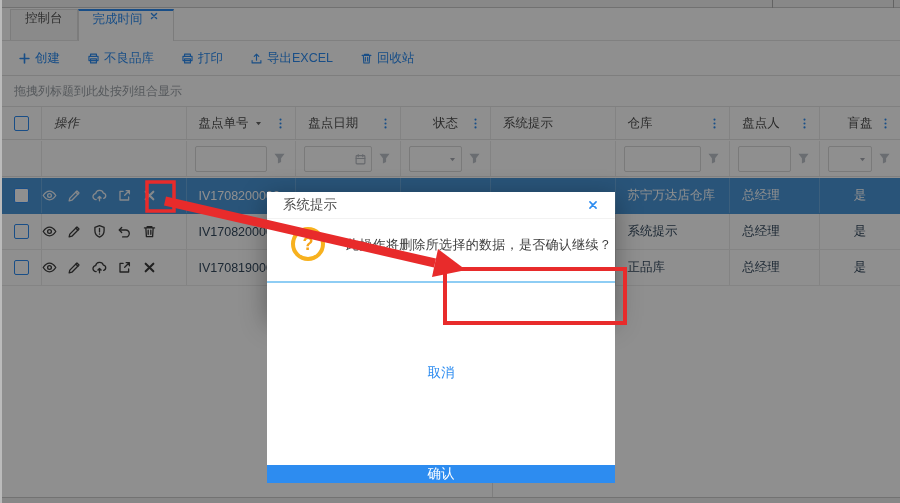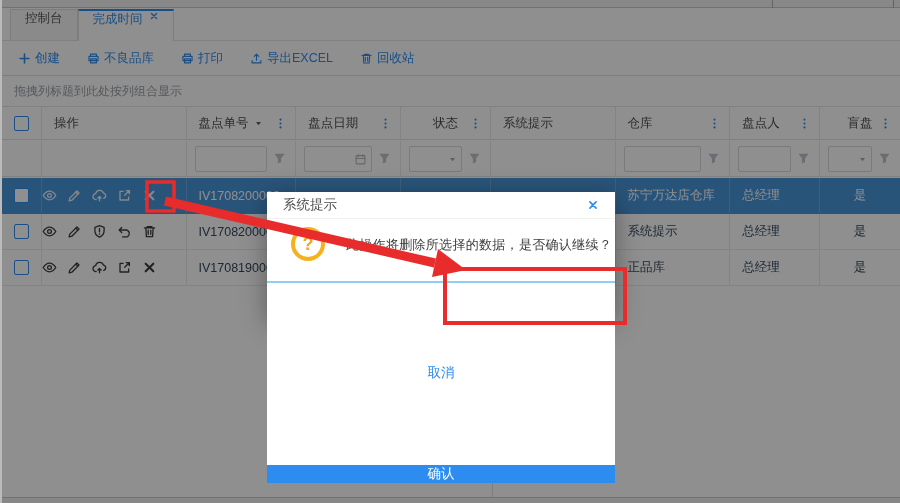--- a/index.html
+++ b/index.html
@@ -29,21 +29,21 @@
   .grid{position:absolute;top:106px;left:0;right:0;bottom:0;font-size:12.5px;color:#4d4d4d;}
   .hrow{position:absolute;top:0;left:0;right:0;height:34px;display:flex;border-top:1px solid #e4e4e4;border-bottom:1px solid #e4e4e4;background:#fff;}
   .frow{position:absolute;top:35px;left:0;right:0;height:36px;display:flex;border-bottom:1px solid #e4e4e4;background:#fff;}
   .rows{position:absolute;top:72px;left:0;right:0;}
   .row{display:flex;height:36px;border-bottom:1px solid #ececec;color:#34495e;background:#fff;}
   .row.selected{background:var(--selrow);color:#fff;border-bottom-color:transparent;}
   .cell{display:flex;align-items:center;padding:0 12px;border-right:1px solid #e9e9e9;position:relative;}
   .row.selected .cell{border-right-color:rgba(255,255,255,.18);}
   .cell:last-child{border-right:none;}
   .c0{width:40px;justify-content:center;padding:0;}
-  .c1{width:145px;} .c2{width:110px;} .c3{width:105px;} .c4{width:90px;justify-content:center;align-items:center;}
+  .c1{width:145px;font-style:italic;} .c2{width:110px;} .c3{width:105px;} .c4{width:90px;justify-content:center;align-items:center;}
   .c5{width:125px;} .c6{width:115px;} .c7{width:90px;} .c8{width:80px;justify-content:center;}
   .hcell .dots{position:absolute;right:8px;width:13px;height:13px;color:var(--blue);}
   .hcell .sortcaret{width:9px;height:9px;color:#666;margin-left:5px;}
   .cb{width:15px;height:15px;border:1px solid var(--blue);border-radius:2px;background:#fff;}
   .fcell{gap:5px;padding:0 8px;}
   .finput{flex:1;min-width:0;height:26px;border:1px solid #d9d9d9;border-radius:2px;background:#fff;position:relative;}
   .finput .cal{position:absolute;right:4px;top:6px;width:13px;height:13px;color:#b5b9c0;}
   .fsel{flex:1;min-width:0;height:26px;border:1px solid #d9d9d9;border-radius:2px;background:#fff;position:relative;}
   .fsel .caret{position:absolute;right:4px;top:8px;width:9px;height:9px;color:#a6aab2;}
   .funnel{width:15px;height:15px;color:#bdc2ca;flex:none;}

